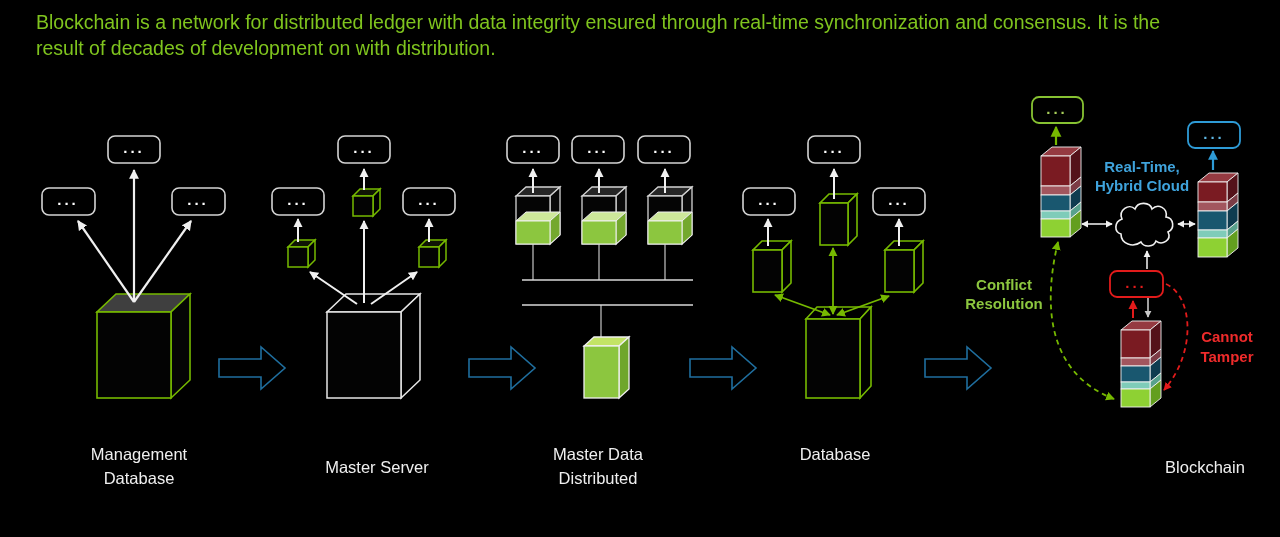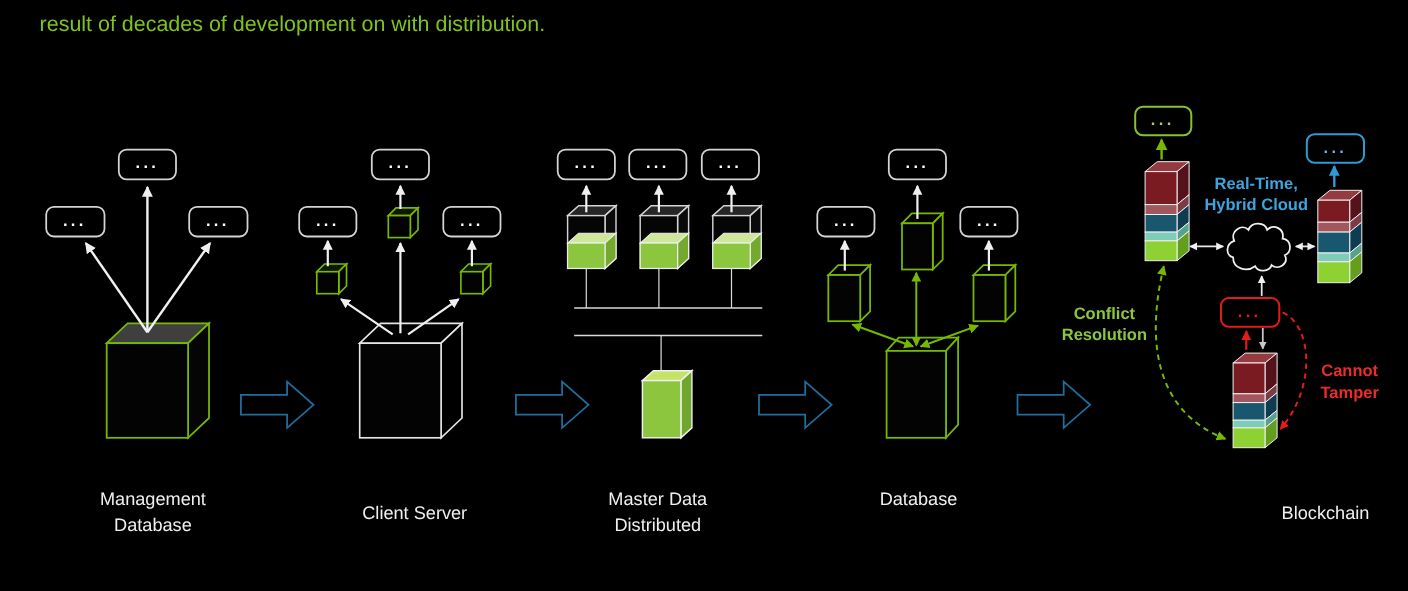--- a/index.html
+++ b/index.html
@@ -12,20 +12,21 @@
   .stage-label.one-line{padding-top:13px;}
   #diagram{position:absolute;left:0;top:0;}
   svg text{font-family:"Liberation Sans", sans-serif;}
   .dots{font-weight:bold;font-size:15px;letter-spacing:3px;}
   .ann{font-size:15px;font-weight:600;text-anchor:middle;}
 </style>
 </head>
 <body>
 
 <div class="title">
+  <div>Blockchain is a network for distributed ledger with data integrity ensured through real-time synchronization and consensus.  It is the</div>
   <div>result of decades of development on with distribution.</div>
 </div>
 
 <svg id="diagram" width="1280" height="537" viewBox="0 0 1280 537">
   <defs>
     <marker id="aw" viewBox="0 0 10 10" refX="8" refY="5" markerWidth="5" markerHeight="5" orient="auto-start-reverse">
         <path d="M0,0.5 L9,5 L0,9.5 z" fill="#f0f0f0"></path>
       </marker>
     <marker id="ag" viewBox="0 0 10 10" refX="8" refY="5" markerWidth="5.5" markerHeight="5.5" orient="auto-start-reverse">
         <path d="M0,0.5 L9,5 L0,9.5 z" fill="#76B900"></path>
@@ -307,21 +308,21 @@
     <text class="ann" x="1227" y="342" fill="#EE2B2B">Cannot</text>
     <text class="ann" x="1227" y="362" fill="#EE2B2B">Tamper</text>
   </g>
 </svg>
 
 <div class="stage-label" style="left:29px;">
   <div>Management</div>
   <div>Database</div>
 </div>
 <div class="stage-label one-line" style="left:267px;">
-  <div>Client Server</div>
+  <div>Master Server</div>
   <div></div>
 </div>
 <div class="stage-label" style="left:488px;">
   <div>Master Data</div>
   <div>Distributed</div>
 </div>
 <div class="stage-label" style="left:725px;">
   <div>Database</div>
 </div>
 <div class="stage-label one-line" style="left:1095px;">

